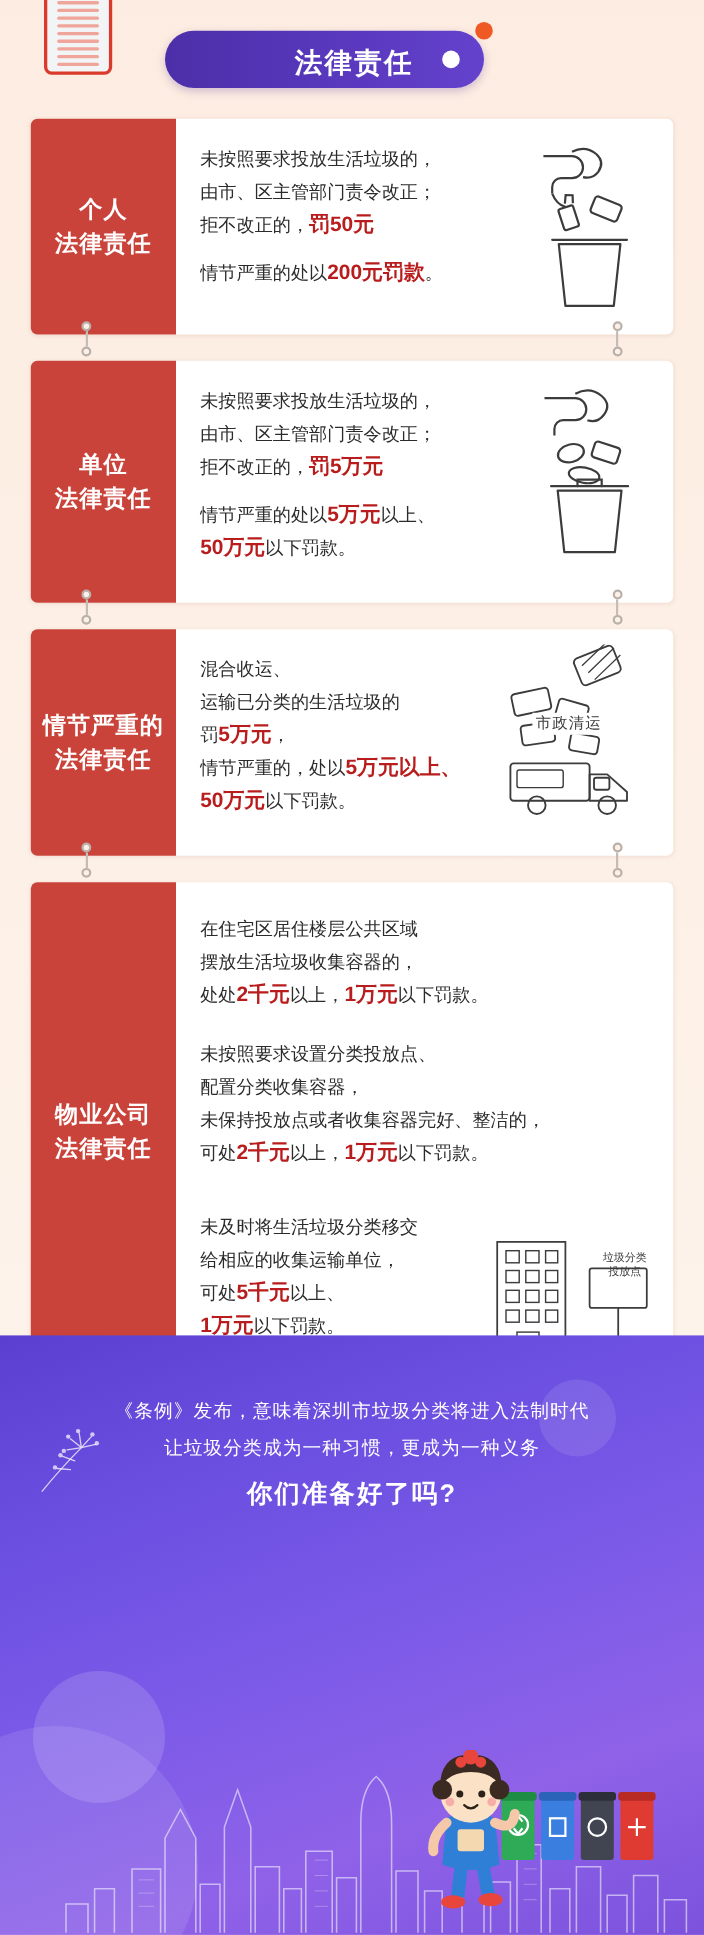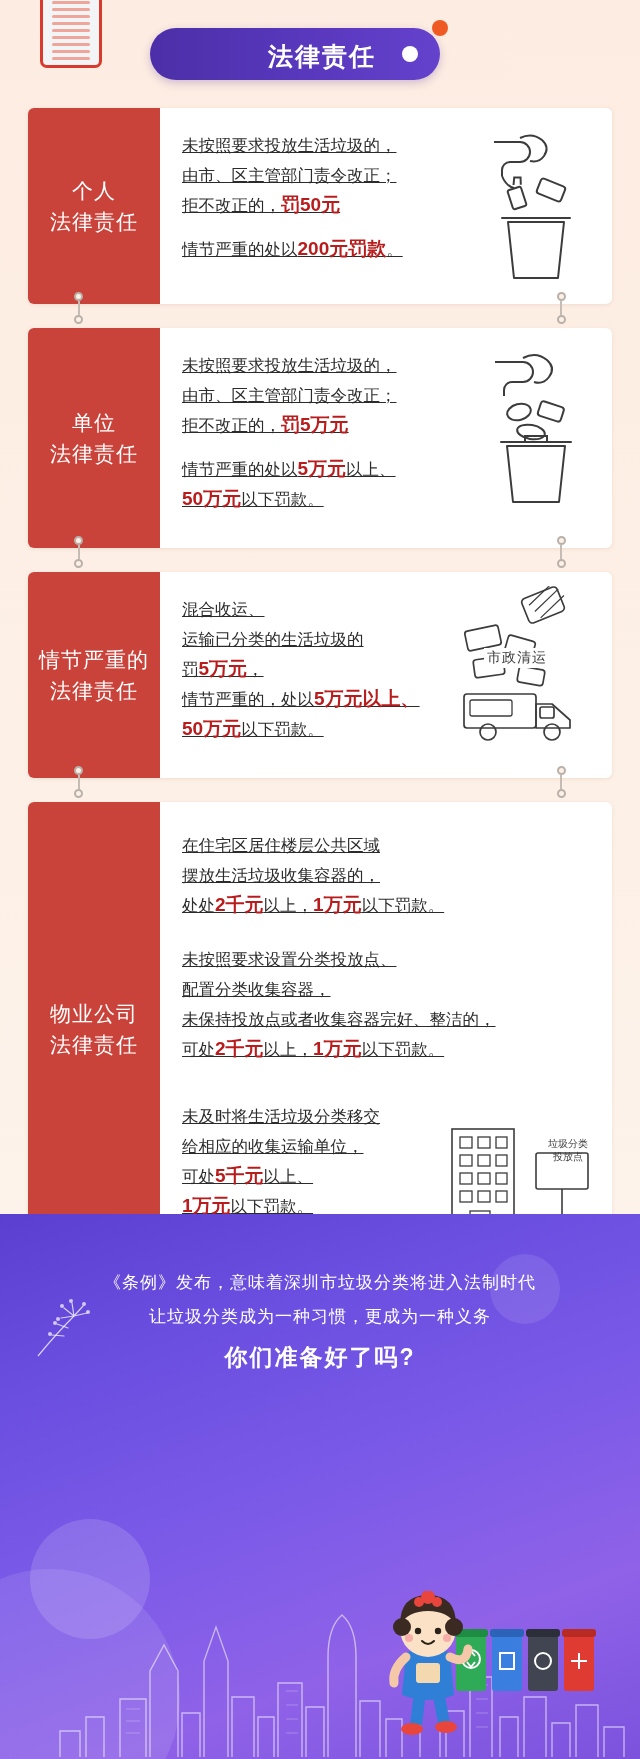--- a/index.html
+++ b/index.html
@@ -91,40 +91,39 @@
     box-shadow: 0 1px 4px rgba(180,140,120,.18);
     margin-bottom: 24px;
     overflow: visible;
   }
   .card-label {
     flex: 0 0 132px;
     background: #c9433a;
     border-radius: 6px 0 0 6px;
     color: #fff;
     font-size: 21px;
-    font-weight: normal;
+    font-weight: bold;
     line-height: 31px;
     display: flex;
     align-items: center;
     justify-content: center;
     text-align: center;
     letter-spacing: 1px;
   }
   .card-body {
     flex: 1;
     padding: 22px 18px 20px 22px;
     position: relative;
     min-height: 120px;
   }
   .para {
     font-size: 16.5px;
     line-height: 30px;
     color: #2b2b2b;
     margin-bottom: 14px;
-    text-decoration: underline;
   }
   .para:last-child { margin-bottom: 0; }
   .hl {
     color: #b91c1c;
     font-weight: bold;
     font-size: 19px;
   }
 
   
   .connector {

